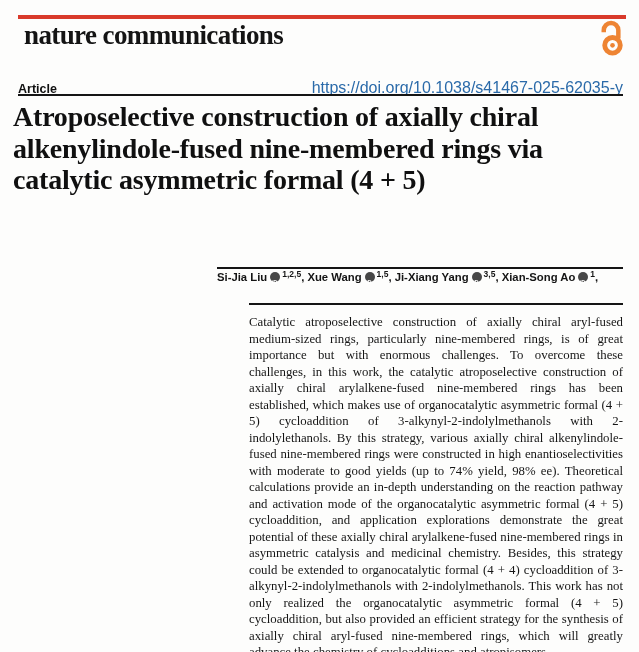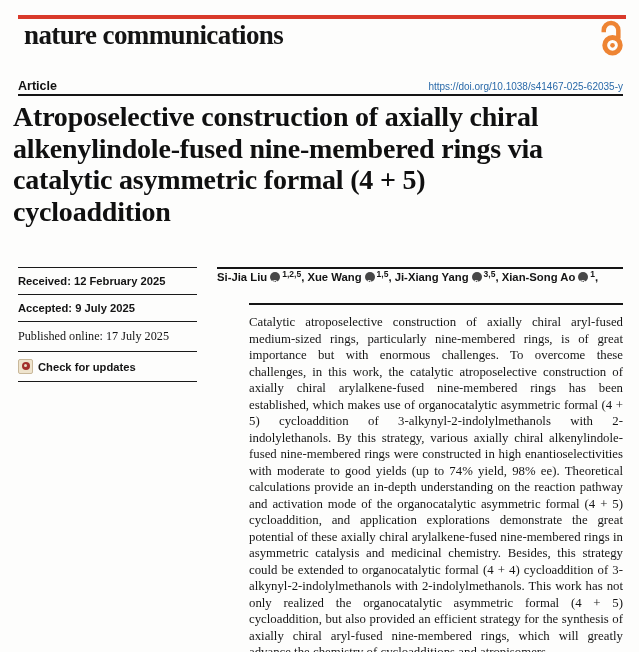--- a/index.html
+++ b/index.html
@@ -9,21 +9,21 @@
   
   .topbar{position:absolute;left:18px;top:15px;width:608px;height:4px;background:#d93a2b;}
   .wordmark{position:absolute;left:24px;top:20px;font-family:"Liberation Serif",serif;
             font-weight:700;font-size:27px;letter-spacing:-0.6px;color:#141414;}
   .oa{position:absolute;left:599px;top:20px;width:27px;height:36px;}
 
   
   .article-row{position:absolute;left:18px;top:79px;width:605px;display:flex;
                justify-content:space-between;align-items:baseline;gap:44px;}
   .article-label{font-weight:700;font-size:12.5px;color:#111;}
-  .doi{font-size:10px;color:#2a6aa9;text-decoration:none;}
+  .doi{font-size:16px;color:#2a6aa9;text-decoration:none;}
   .rule-top{position:absolute;left:18px;top:94px;width:605px;border-top:2px solid #151515;}
 
   
   .title{position:absolute;left:13px;top:101px;width:612px;font-family:"Liberation Serif",serif;
          font-weight:700;font-size:28px;line-height:31.5px;letter-spacing:-0.2px;color:#101010;}
   .title .tline{white-space:nowrap;}
 
   
   .meta{position:absolute;left:18px;top:267px;width:179px;}
   .meta-item{border-top:1.7px solid #1a1a1a;padding:7px 0 7px;font-weight:700;
@@ -73,34 +73,22 @@
     <span class="article-label">Article</span>
     <a class="doi" href="#">https://doi.org/10.1038/s41467-025-62035-y</a>
   </div>
 
   <div class="rule-top"></div>
 
   <div class="title">
     <div class="tline">Atroposelective construction of axially chiral</div>
     <div class="tline">alkenylindole-fused nine-membered rings via</div>
     <div class="tline">catalytic asymmetric formal (4 + 5)</div>
-    <div class="tline">cycloaddition</div>
   </div>
 
-  <div class="meta">
-    <div class="meta-item">Received: 12 February 2025</div>
-    <div class="meta-item">Accepted: 9 July 2025</div>
-    <div class="meta-item published">Published online: 17 July 2025</div>
-    <div class="meta-item check last">
-      <span class="crossmark">
-        <span class="cm-dot"></span>
-      </span>
-      <span>Check for updates</span>
-    </div>
-  </div>
 
   <div class="rightcol">
     <div class="authors">
       <div class="author-line" id="author-line-0"><span>Si-Jia Liu<span class="orcid"></span><span class="sup">1,2,5</span>, </span><span>Xue Wang<span class="orcid"></span><span class="sup">1,5</span>, </span><span>Ji-Xiang Yang<span class="orcid"></span><span class="sup">3,5</span>, </span><span>Xian-Song Ao<span class="orcid"></span><span class="sup">1</span>,</span></div>
     </div>
     <div class="abstract">Catalytic atroposelective construction of axially chiral aryl-fused medium-sized rings, particularly nine-membered rings, is of great importance but with enormous challenges. To overcome these challenges, in this work, the catalytic atroposelective construction of axially chiral arylalkene-fused nine-membered rings has been established, which makes use of organocatalytic asymmetric formal (4 + 5) cycloaddition of 3-alkynyl-2-indolylmethanols with 2-indolylethanols. By this strategy, various axially chiral alkenylindole-fused nine-membered rings were constructed in high enantioselectivities with moderate to good yields (up to 74% yield, 98% ee). Theoretical calculations provide an in-depth understanding on the reaction pathway and activation mode of the organocatalytic asymmetric formal (4 + 5) cycloaddition, and application explorations demonstrate the great potential of these axially chiral arylalkene-fused nine-membered rings in asymmetric catalysis and medicinal chemistry. Besides, this strategy could be extended to organocatalytic formal (4 + 4) cycloaddition of 3-alkynyl-2-indolylmethanols with 2-indolylmethanols. This work has not only realized the organocatalytic asymmetric formal (4 + 5) cycloaddition, but also provided an efficient strategy for the synthesis of axially chiral aryl-fused nine-membered rings, which will greatly advance the chemistry of cycloadditions and atropisomers.</div>
   </div>
 
 </div>
 

